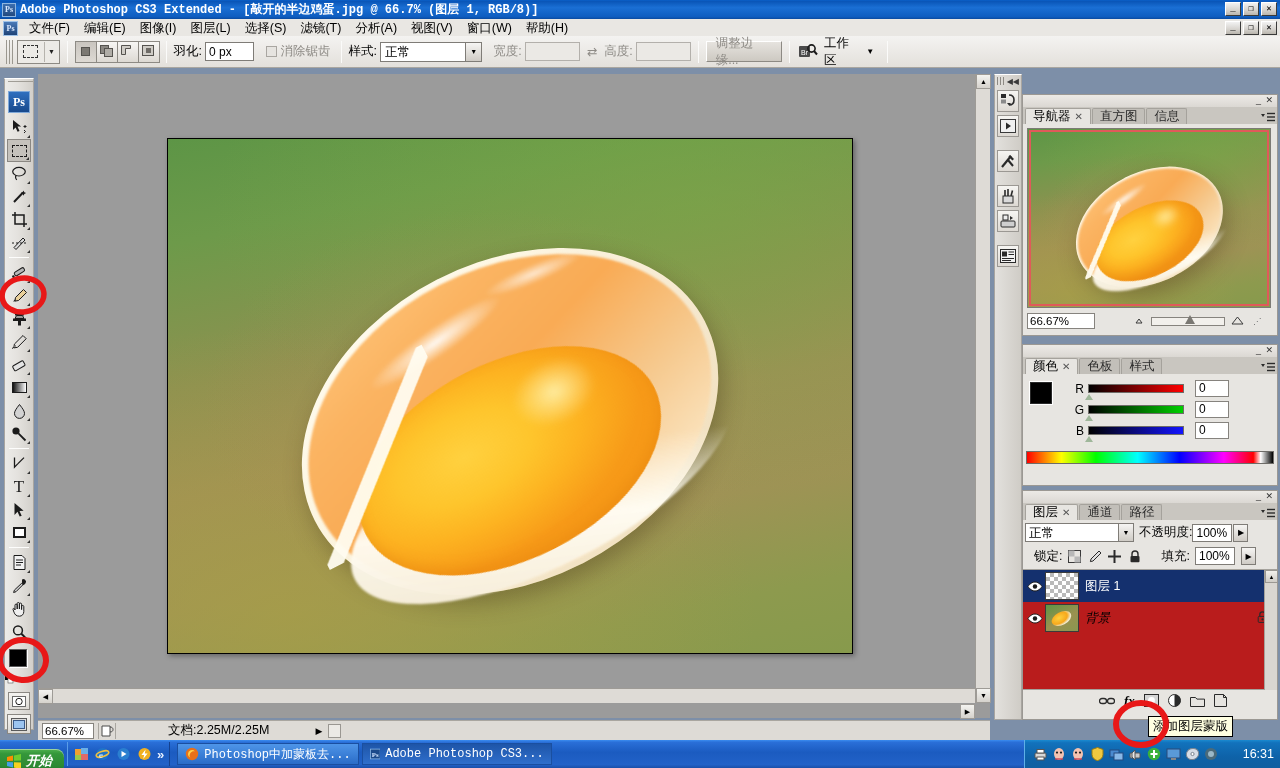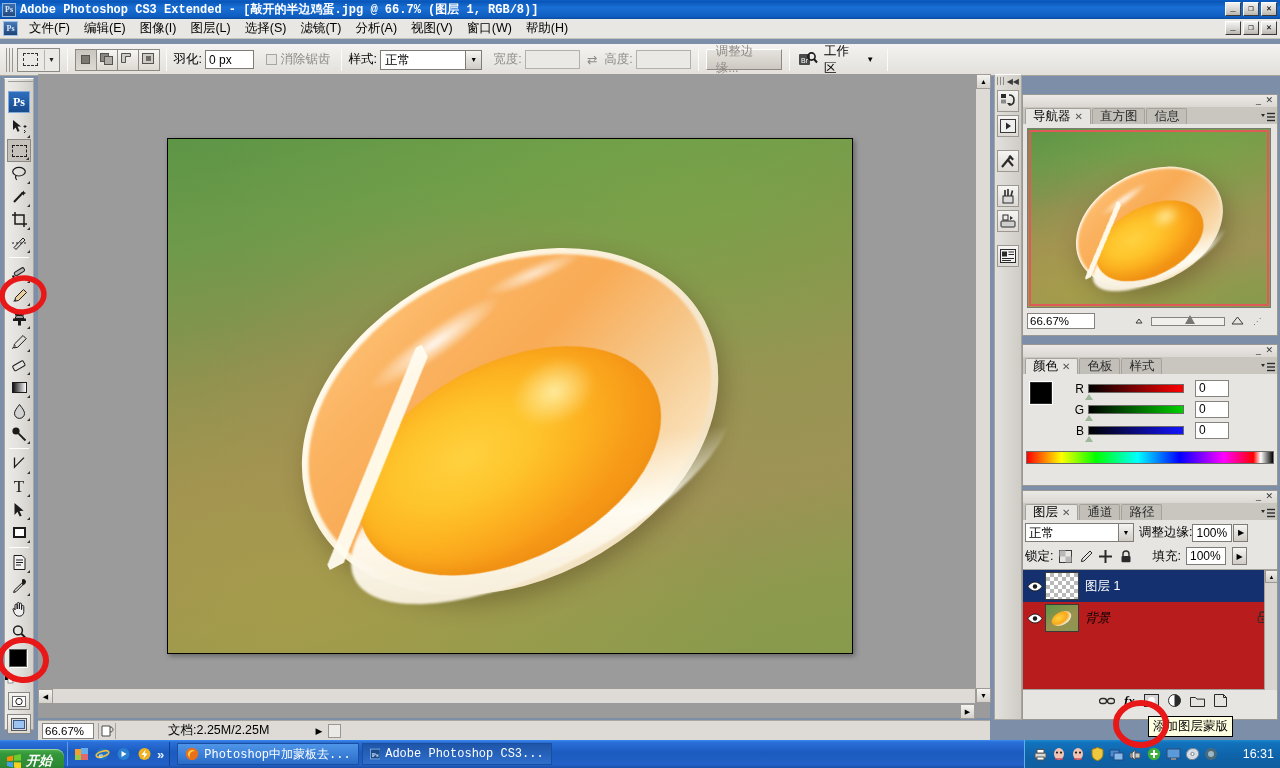--- a/index.html
+++ b/index.html
@@ -55,21 +55,21 @@
     font-family:"Liberation Serif",serif;
   }
   .menubar .mi {
     padding: 2px 7px; color: #000; font-size: 12.5px; cursor: default;
     white-space: nowrap;
   }
   .win2 { position:absolute; right:3px; top:2px; display:flex; gap:2px;}
 
   
   .optbar {
-    position:absolute; left:0; top:44px; width:1280px; height:32px;
+    position:absolute; left:0; top:36px; width:1280px; height:32px;
     background: linear-gradient(to bottom,#f4f3f1,#e3e0db);
     border-bottom:1px solid #a9a6a0;
     display:flex; align-items:center; padding-left:6px; gap:0px;
   }
   .grip { width:7px; height:24px; margin-right:4px;
     background-image: repeating-linear-gradient(to right,#9a978f 0 1px,transparent 1px 3px);
     background-size:3px 24px; }
   .toolwell {
     display:flex; align-items:center; height:24px;
     border:1px solid #8d8a84; background:#eceae6;
@@ -307,21 +307,21 @@
      background: linear-gradient(to right,#f00,#ff0 14%,#0f0 28%,#0ff 45%,#00f 62%,#f0f 80%,#f00 92%,#fff 95%,#000 100%);}
 
   
   .lay-row1 { display:flex; align-items:center; padding:3px 2px; gap:0;}
   .mode-sel { width:94px;height:19px;border:1px solid #7f7c77;background:#fff;font-size:12.5px;padding:1px 3px;line-height:16px;}
   .mode-arr { width:16px;height:19px;margin-left:-1px;background:linear-gradient(to bottom,#f6f5f3,#cfcbc5);
      border:1px solid #7f7c77;display:flex;align-items:center;justify-content:center;font-size:7px;}
   .op-in { width:40px;height:18px;border:1px solid #7f7c77;background:#fff;font-size:12px;padding-left:3px;line-height:16px;}
   .op-arr { width:15px;height:18px;margin-left:1px;background:linear-gradient(to bottom,#f6f5f3,#cfcbc5);
      border:1px solid #7f7c77;display:flex;align-items:center;justify-content:center;font-size:8px;}
-  .lay-row2 { display:flex; align-items:center; padding:2px 2px 4px 2px; gap:5px;}
+  .lay-row2 { display:flex; align-items:center; padding:2px 2px 4px 11px; gap:5px;}
   .lockic { width:15px;height:15px;display:flex;align-items:center;justify-content:center;}
   .layerlist { border-top:1px solid #a5a29c; position:relative; height:120px; background:#b91c1c; }
   .lrow { display:flex;align-items:center; height:32px; padding-left:2px; }
   .lrow.sel { background:#14306e; color:#fff;}
   .eye { width:20px;height:20px;display:flex;align-items:center;justify-content:center;}
   .lthumb { width:34px;height:28px;border:1px solid #3a3a3a;margin-right:6px;}
   .lname { font-size:12.5px; }
   .lname.ital { font-style:italic; }
   .lock-r { margin-left:auto; margin-right:9px; }
   .lay-scroll { position:absolute; right:0; top:0; width:13px; height:120px; background:#d9d6d1; border-left:1px solid #a5a29c;}
@@ -944,21 +944,21 @@
             <line x1="6" y1="1.5" x2="14" y2="1.5" stroke="#2a2a2a" stroke-width="1.4"></line>
             <line x1="6" y1="5" x2="14" y2="5" stroke="#2a2a2a" stroke-width="1.4"></line>
             <line x1="6" y1="8.5" x2="14" y2="8.5" stroke="#2a2a2a" stroke-width="1.4"></line>
           </svg>
       </div>
     </div>
 
     <div class="lay-row1">
       <div class="mode-sel">正常</div>
       <div class="mode-arr">▼</div>
-      <span style="margin-left:5px;font-size:12.5px">调整边缘:</span>
+      <span style="margin-left:5px;font-size:12.5px">不透明度:</span>
       <div class="op-in">100%</div>
       <div class="op-arr">▶</div>
     </div>
 
     <div class="lay-row2">
       <span style="font-size:12.5px">锁定:</span>
       <div class="lockic">
         <svg width="13" height="13" viewBox="0 0 13 13">
             <rect x="0.5" y="0.5" width="12" height="12" fill="none" stroke="#3a3a3a"></rect>
             <rect x="0.5" y="0.5" width="6" height="6" fill="#b8b8b8"></rect>

